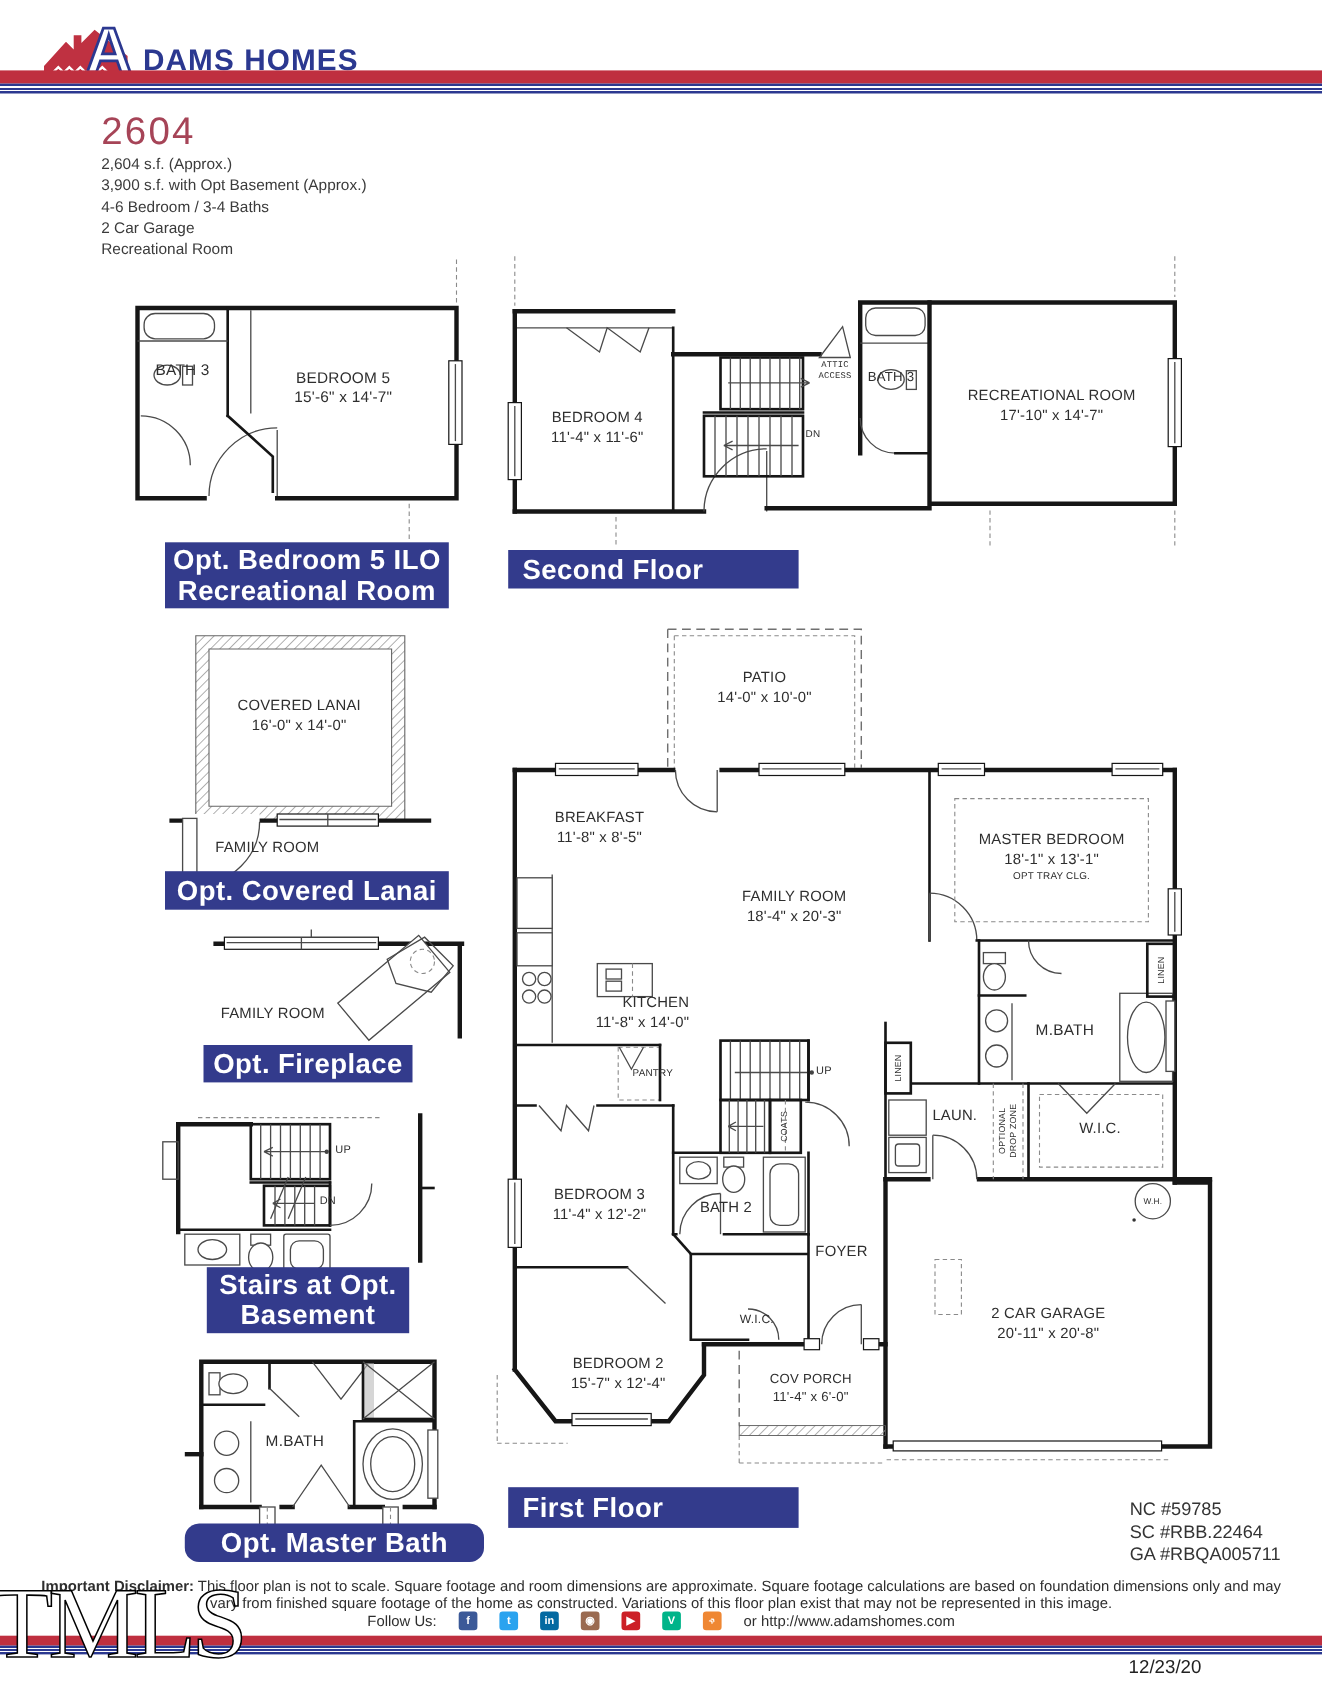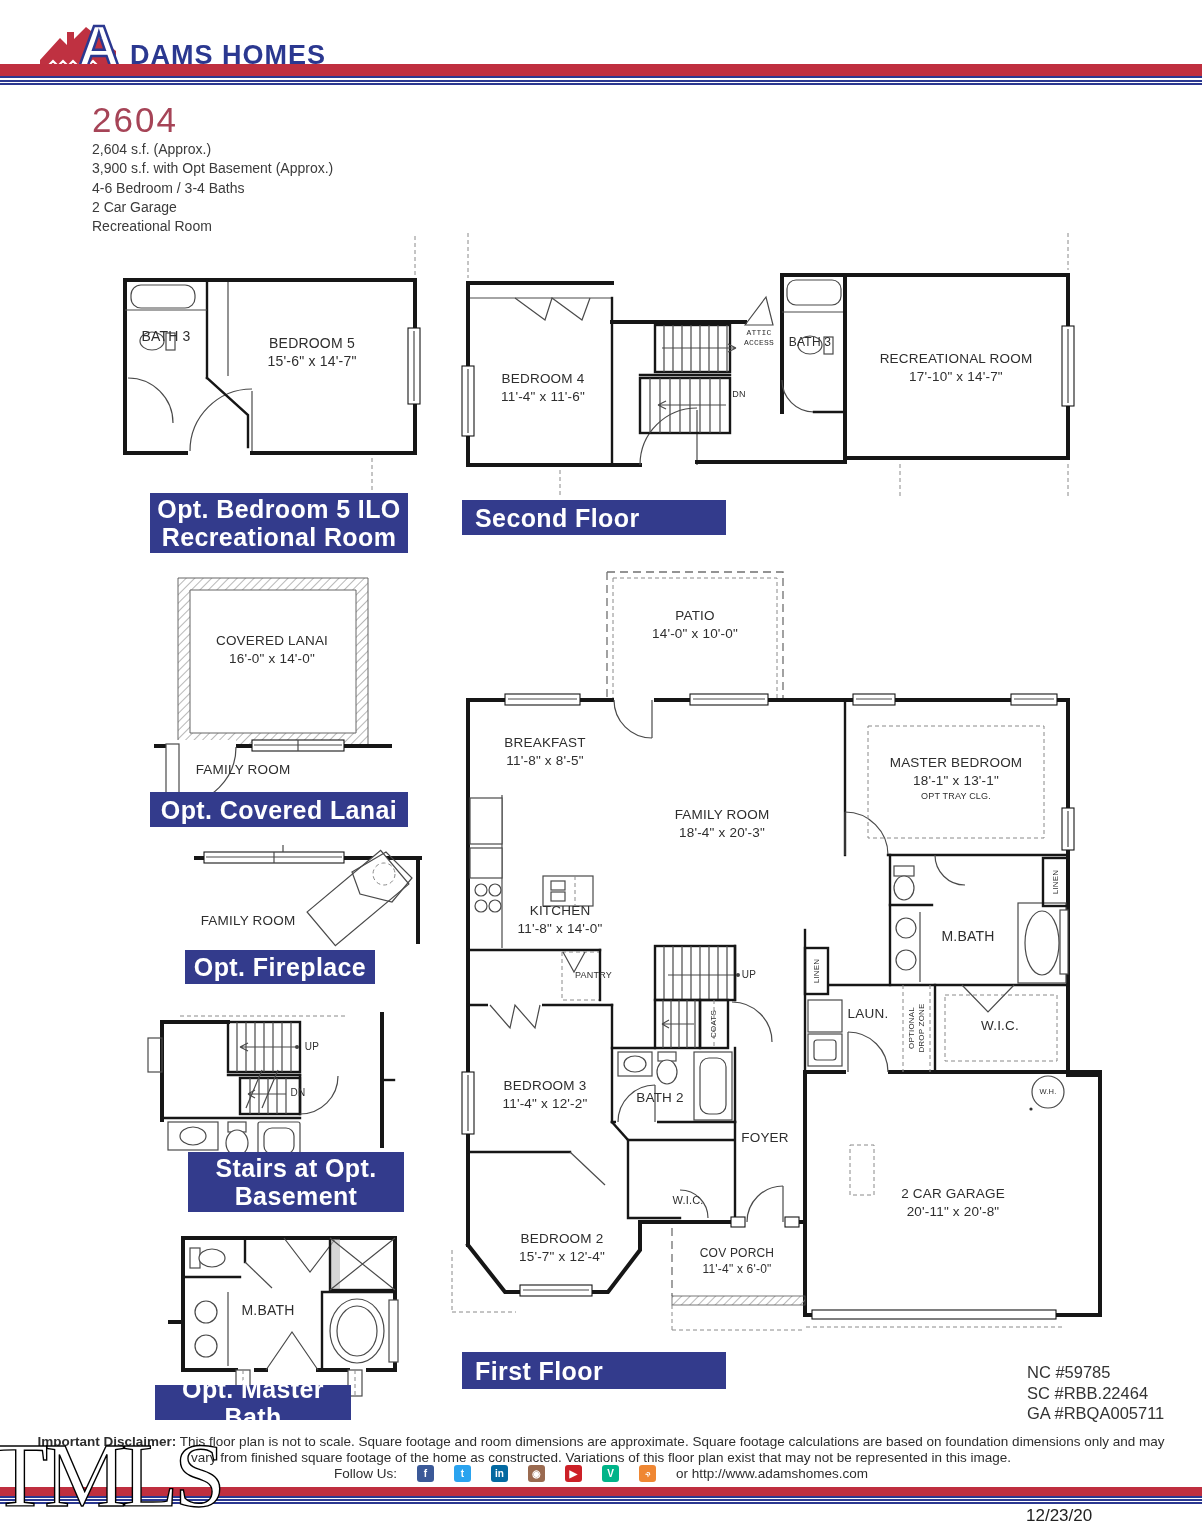--- a/index.html
+++ b/index.html
@@ -362,21 +362,21 @@
   <div class="lbl s10" style="left:298px;top:1092px;">DN</div>
 
   <div class="lbl s14" style="left:268px;top:1310px;">M.BATH</div>
 
   <div class="lbl" style="left:695px;top:625px;">PATIO
 14'-0" x 10'-0"</div>
   <div class="lbl" style="left:545px;top:752px;">BREAKFAST
 11'-8" x 8'-5"</div>
   <div class="lbl" style="left:722px;top:824px;">FAMILY ROOM
 18'-4" x 20'-3"</div>
-  <div class="lbl" style="left:560px;top:920px;">KITCHEN
+  <div class="lbl" style="left:584px;top:920px;text-align:right;">KITCHEN
 11'-8" x 14'-0"</div>
   <div class="lbl s9" style="left:581px;top:976px;padding-left:25px;">PANTRY</div>
   <div class="lbl s10" style="left:749px;top:974px;">UP</div>
   <div class="lbl s8 v" style="left:714px;top:1024px;">COATS</div>
   <div class="lbl" style="left:956px;top:772px;">MASTER BEDROOM
 18'-1" x 13'-1"</div>
   <div class="lbl s9" style="left:956px;top:797px;">OPT TRAY CLG.</div>
   <div class="lbl s8 v" style="left:1056px;top:882px;">LINEN</div>
   <div class="lbl s14" style="left:968px;top:936px;">M.BATH</div>
   <div class="lbl" style="left:1000px;top:1026px;">W.I.C.</div>
@@ -395,23 +395,23 @@
   <div class="lbl s12" style="left:737px;top:1262px;">COV PORCH
 11'-4" x 6'-0"</div>
   <div class="lbl" style="left:953px;top:1203px;">2 CAR GARAGE
 20'-11" x 20'-8"</div>
 
   <div class="banner" style="left:150px;top:493px;width:258px;height:60px;">Opt. Bedroom 5 ILO
 Recreational Room</div>
   <div class="banner left" style="left:462px;top:500px;width:251px;height:35px;">Second Floor</div>
   <div class="banner" style="left:150px;top:792px;width:258px;height:35px;">Opt. Covered Lanai</div>
   <div class="banner" style="left:185px;top:950px;width:190px;height:34px;">Opt. Fireplace</div>
-  <div class="banner" style="left:188px;top:1152px;width:216px;height:60px;">Stairs at Opt.
+  <div class="banner" style="left:188px;top:1152px;width:184px;height:60px;">Stairs at Opt.
 Basement</div>
-  <div class="banner" style="left:155px;top:1385px;width:196px;height:35px;">Opt. Master Bath</div>
+  <div class="banner" style="left:168px;top:1385px;width:272px;height:35px;border-radius:13px;">Opt. Master Bath</div>
   <div class="banner left" style="left:462px;top:1352px;width:251px;height:37px;">First Floor</div>
 
   <div class="licenses">NC #59785
 SC #RBB.22464
 GA #RBQA005711</div>
 
   <div class="disclaimer">
     <b>Important Disclaimer:</b><span> This floor plan is not to scale. Square footage and room dimensions are approximate. Square footage calculations are based on foundation dimensions only and may vary from finished square footage of the home as constructed. Variations of this floor plan exist that may not be represented in this image.</span>
   </div>
 

